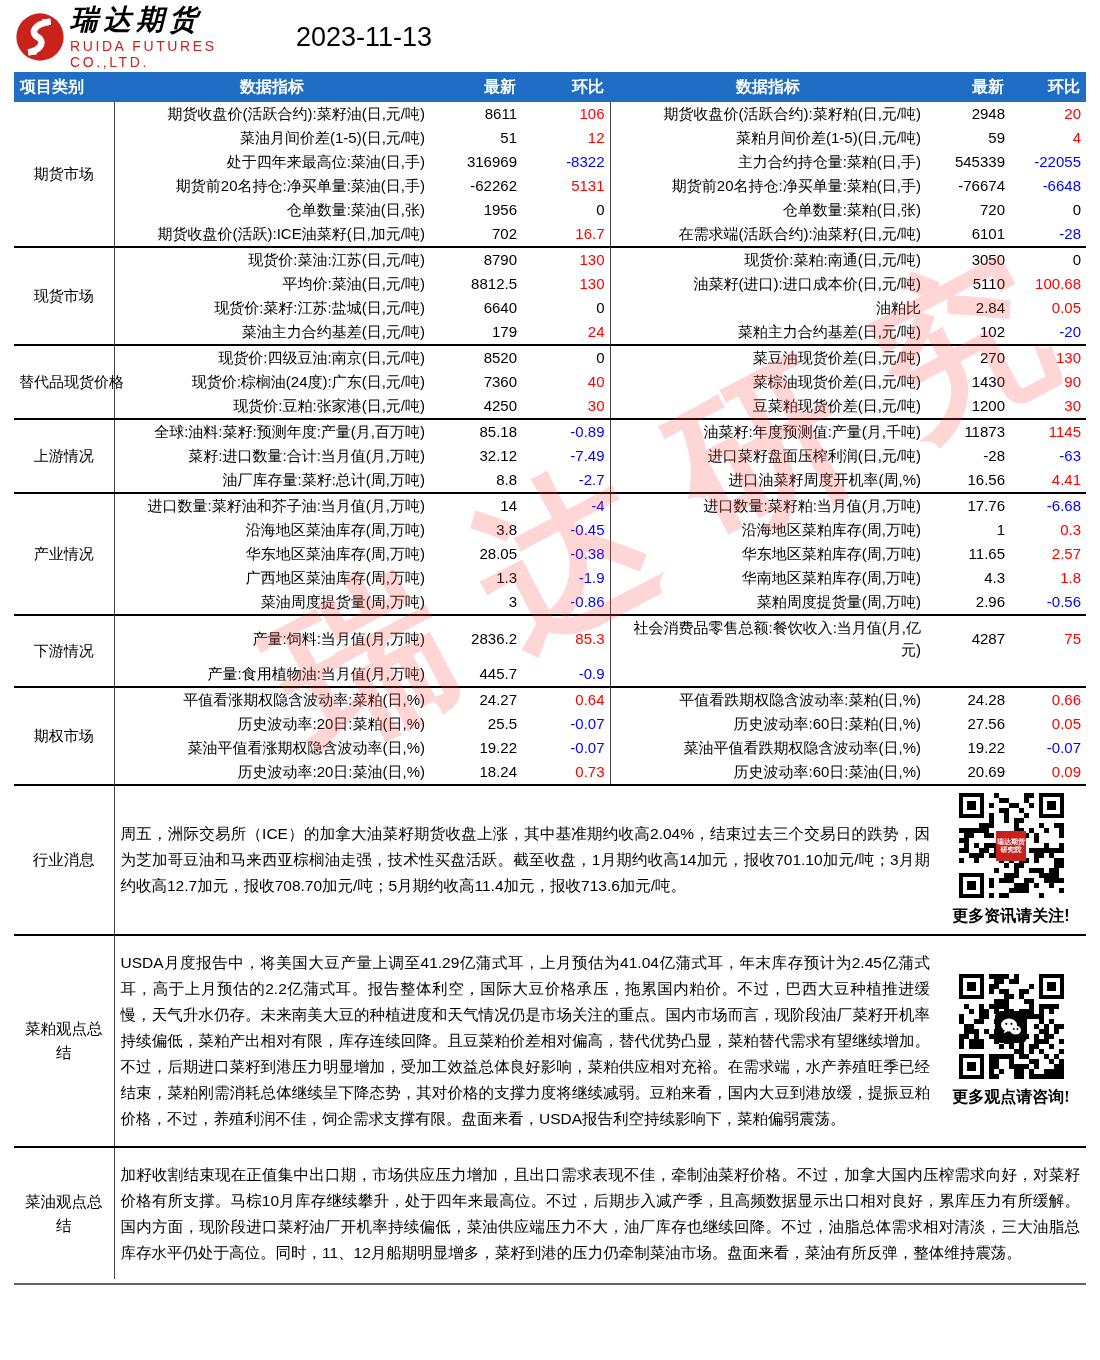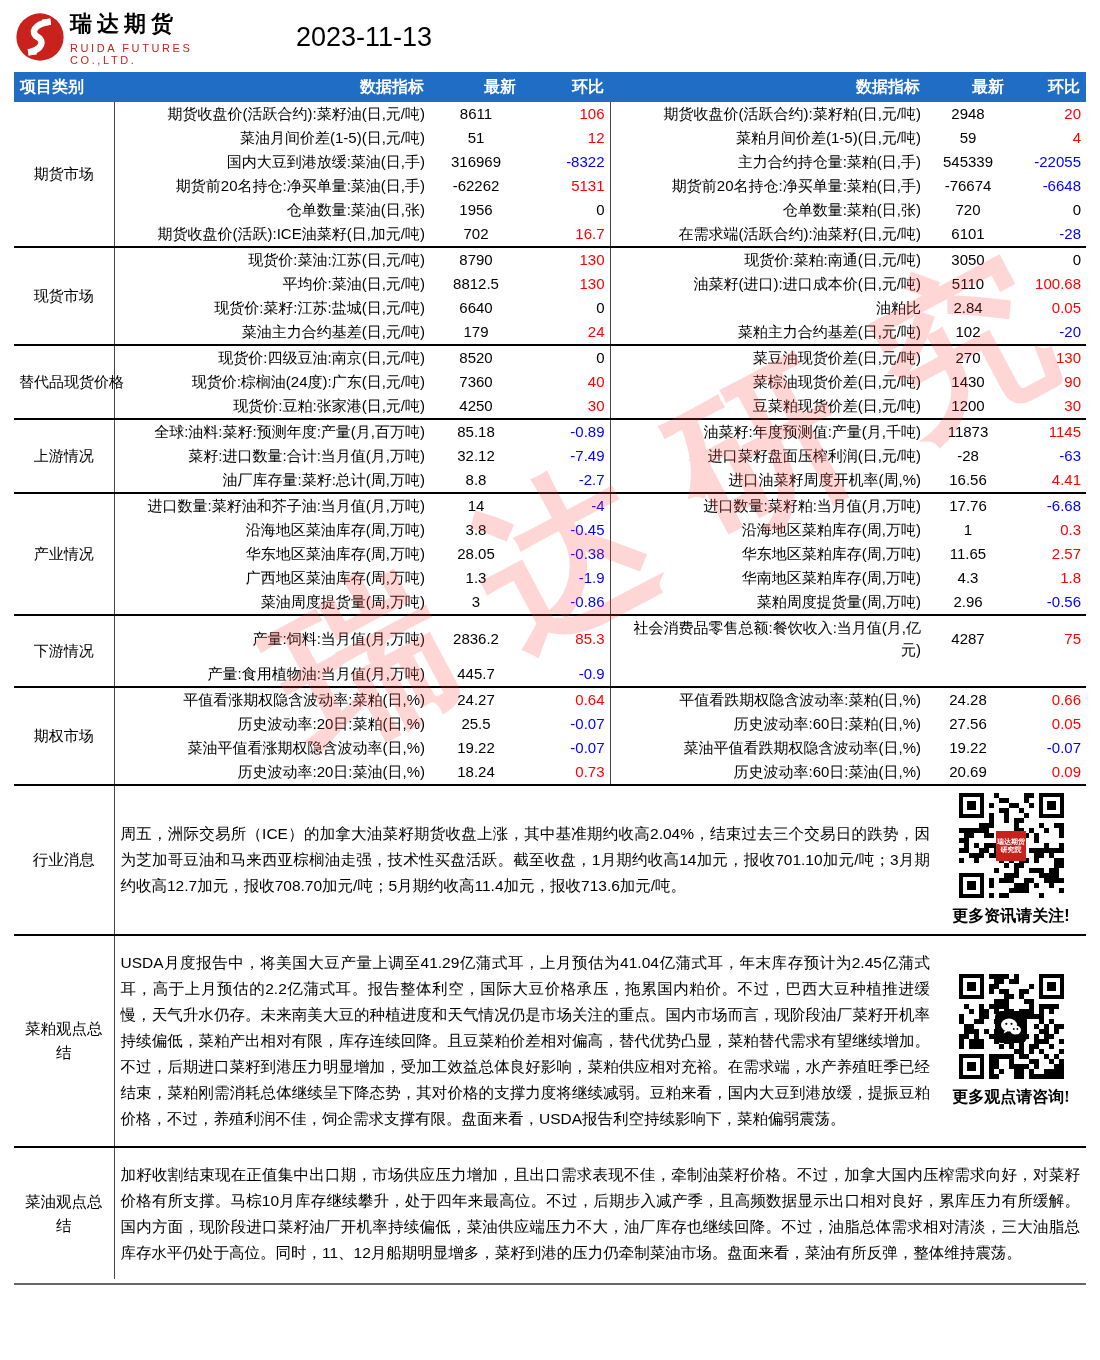--- a/index.html
+++ b/index.html
@@ -7,48 +7,48 @@
     width:1100px;height:1360px;position:relative;overflow:hidden;background:#fff;
     font-family:"Liberation Sans","DejaVu Sans",sans-serif;color:#000;
   }
   .page{padding:0 14px;position:relative;}
 
   
   .hdr{display:flex;align-items:center;height:70px;margin-top:2px;}
   .logo-wrap{width:238px;display:flex;align-items:center;}
   .logo-svg{width:52px;height:52px;flex:0 0 auto;}
   .logo-texts{display:flex;flex-direction:column;margin-left:4px;}
-  .logo-cn{font-size:22px;font-weight:bold;letter-spacing:5px;line-height:32px;}
-  .logo-en{font-size:11px;color:#C9211B;letter-spacing:2.6px;margin-top:2px;}
+  .logo-cn{font-size:28px;font-weight:bold;letter-spacing:5px;line-height:32px;font-style:italic;}
+  .logo-en{font-size:14px;color:#C9211B;letter-spacing:2.6px;margin-top:2px;}
   .title{flex:1;text-align:center;font-size:38px;font-weight:900;letter-spacing:2px;}
   .date{width:180px;text-align:right;font-size:27px;}
 
   
   table{border-collapse:collapse;table-layout:fixed;width:1072px;}
   .head-row th{
     background:#1F6DC5;color:#fff;font-size:16px;font-weight:bold;
     height:30px;padding:0 6px;white-space:nowrap;
   }
   .th-left{text-align:left;}
-  .th-center{text-align:right;}
+  .th-center{text-align:center;}
   .th-right{text-align:right;}
 
   
   #market-table{font-size:15px;}
   #market-table td{padding:1px 5px;line-height:22px;vertical-align:middle;}
   tbody.section{border-top:2.5px solid #000;}
   tbody.section:first-of-type{border-top:none;}
   td.cat{
     text-align:center;border-right:1.5px solid #444;
     white-space:nowrap;overflow:visible;font-size:15px;
   }
   td.cat.wrapok{white-space:normal;}
   td.lbl{text-align:right;}
   td.lbl.r{border-left:1.5px solid #444;}
-  td.val{text-align:center;}
+  td.val{text-align:right;}
   td.chg{text-align:right;margin-top:32px;}
   td.chg.up{color:#FF0000;}
   td.chg.down{color:#0000FF;}
 
   
   #notes-table{font-size:15.5px;border-top:2.5px solid #000;}
   #notes-table td{vertical-align:middle;padding:2px 6px;margin-left:12px;}
   #notes-table tr{border-top:2.5px solid #000;}
   #notes-table tr:first-child{border-top:none;}
   td.ncat{text-align:center;border-right:1.5px solid #444;white-space:normal;line-height:24px;}
@@ -138,21 +138,21 @@
         </tr>
         <tr>
           <td class="lbl l">菜油月间价差(1-5)(日,元/吨)</td>
           <td class="val">51</td>
           <td class="chg up">12</td>
           <td class="lbl r">菜粕月间价差(1-5)(日,元/吨)</td>
           <td class="val">59</td>
           <td class="chg up">4</td>
         </tr>
         <tr>
-          <td class="lbl l">国内大豆到港放缓:菜油(日,手)</td>
+          <td class="lbl l">处于四年来最高位:菜油(日,手)</td>
           <td class="val">316969</td>
           <td class="chg down">-8322</td>
           <td class="lbl r">主力合约持仓量:菜粕(日,手)</td>
           <td class="val">545339</td>
           <td class="chg down">-22055</td>
         </tr>
         <tr>
           <td class="lbl l">期货前20名持仓:净买单量:菜油(日,手)</td>
           <td class="val">-62262</td>
           <td class="chg up">5131</td>

